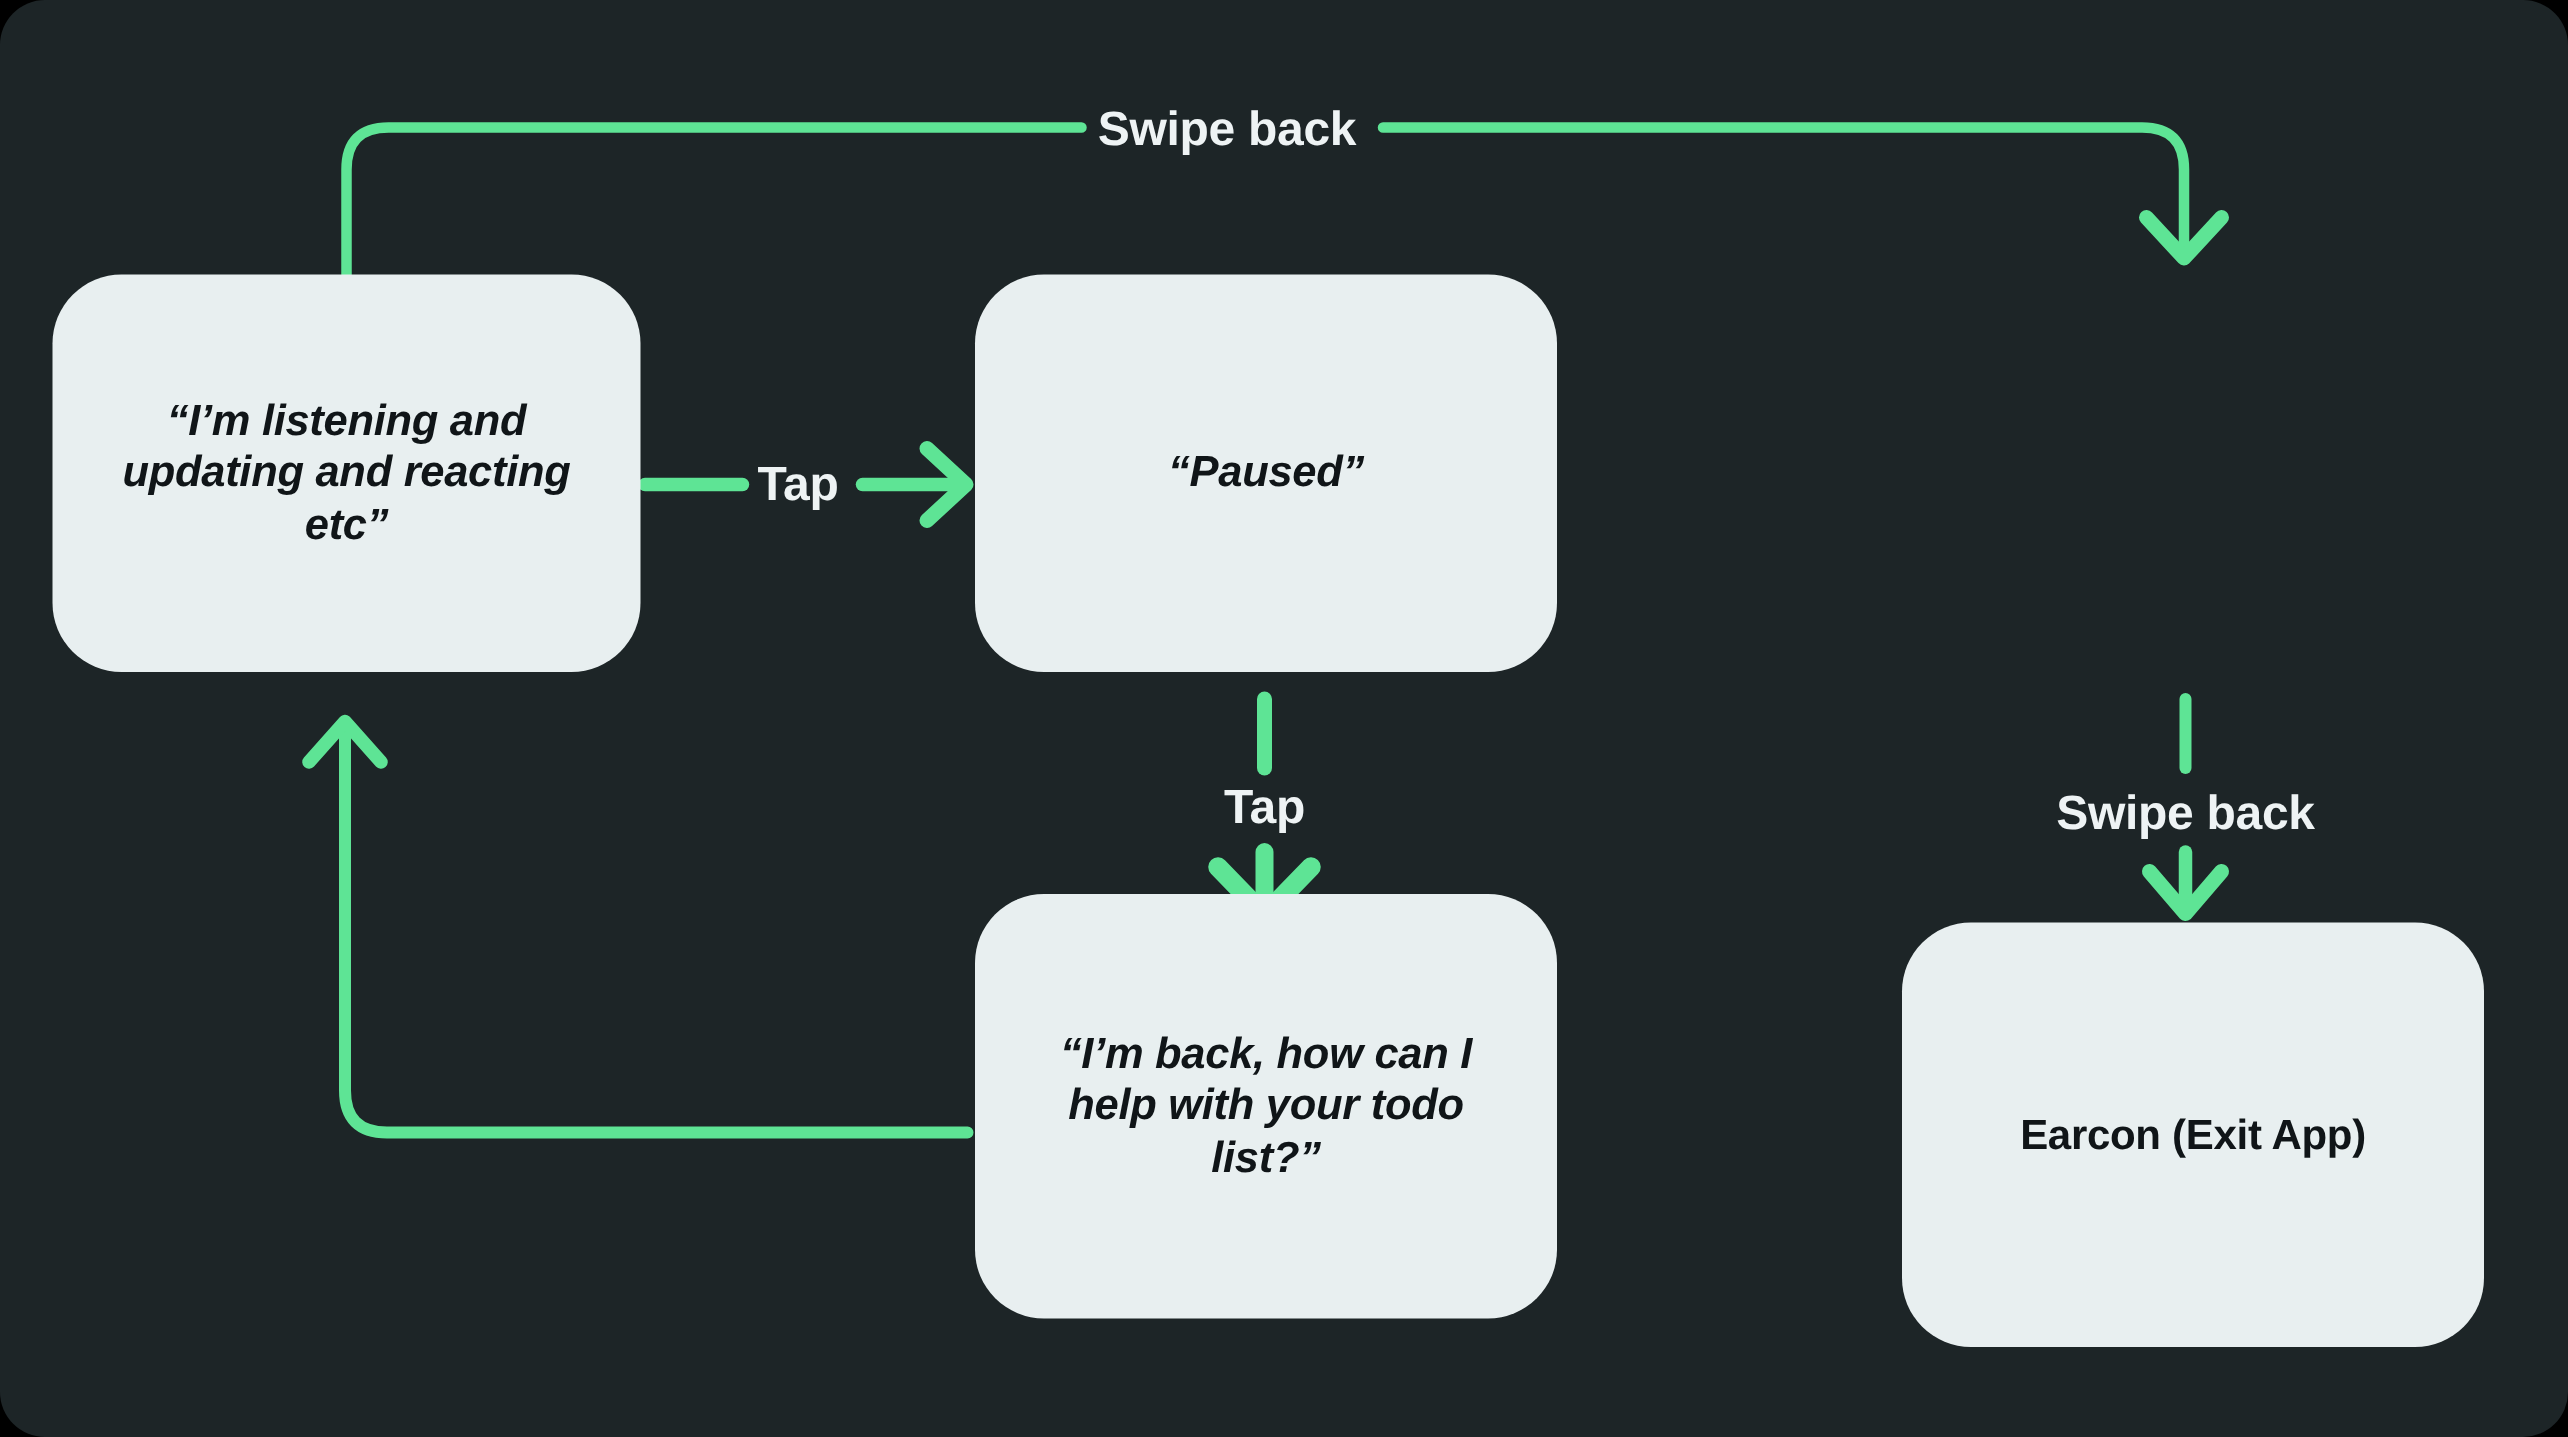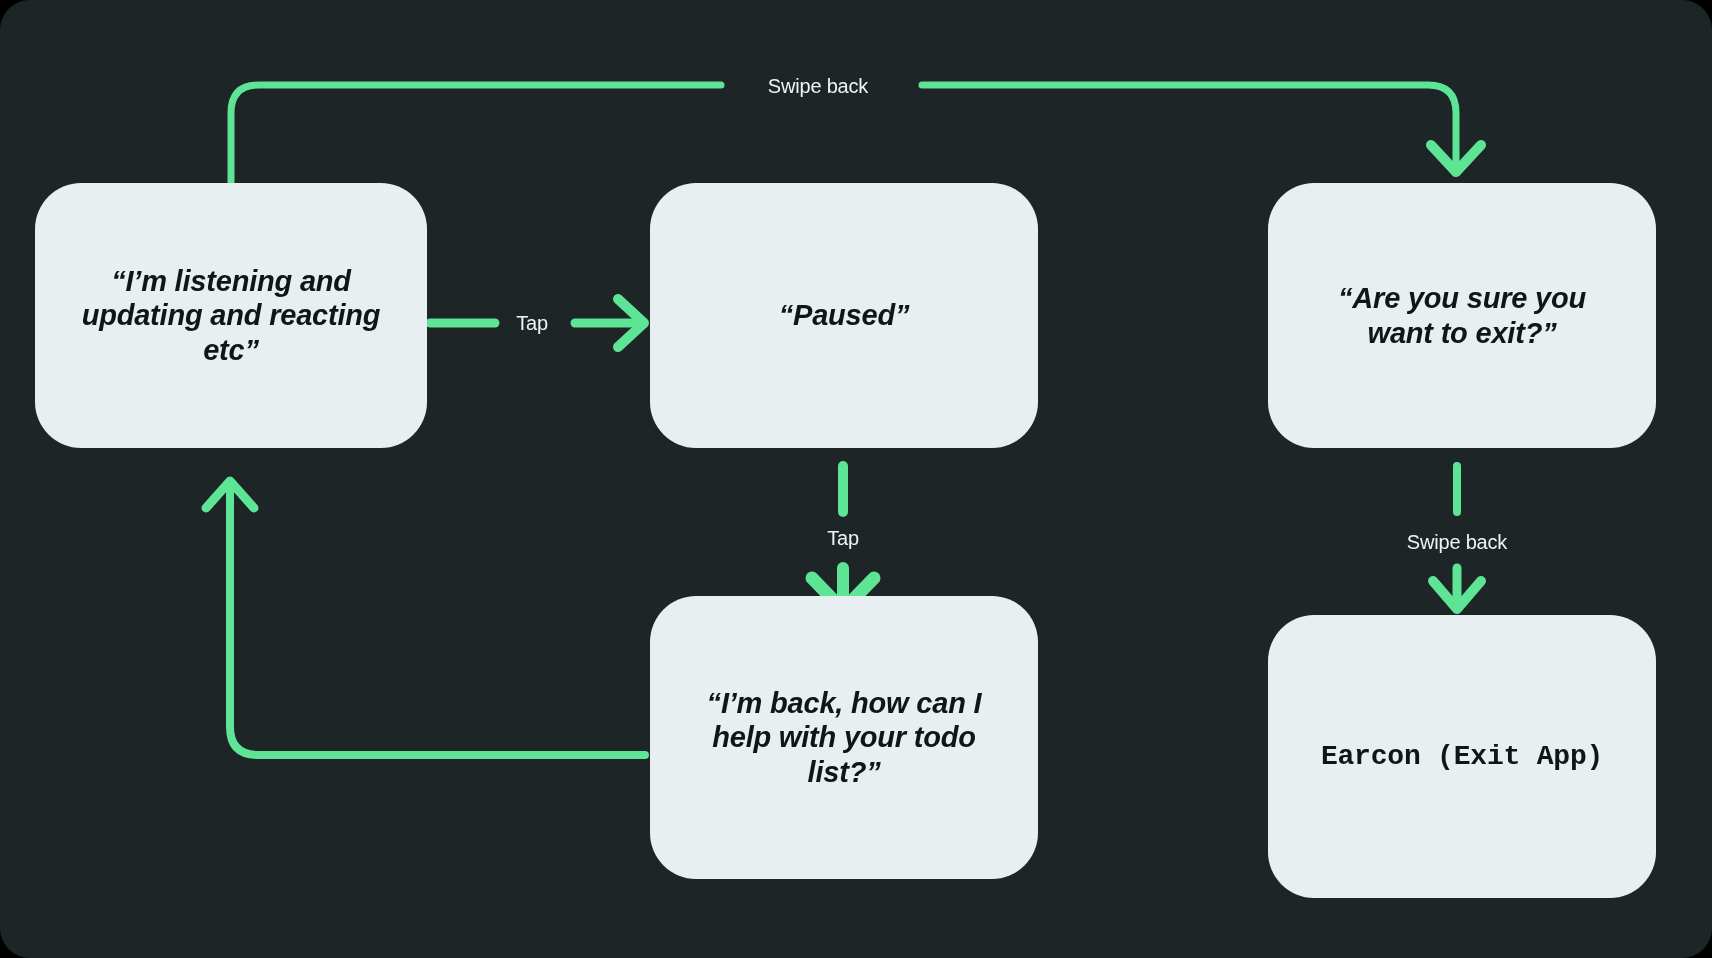--- a/index.html
+++ b/index.html
@@ -44,27 +44,26 @@
     font-size: 29px;
     line-height: 1.18;
     color: #101518;
     text-align: center;
     white-space: pre-line;
     letter-spacing: -0.2px;
   }
   .node-label.plain {
     font-style: normal;
     font-size: 28px;
-    font-family: Liberation Mono, monospace;
   }
   .edge-label {
     position: absolute;
     font-family: "Liberation Sans", sans-serif;
-    font-weight: normal;
-    font-size: 20px;
+    font-weight: bold;
+    font-size: 32px;
     color: #eef3f4;
     letter-spacing: -0.2px;
     white-space: nowrap;
     transform: translate(-50%, -50%);
     text-align: center;
   }
   
   #node-listening { left: 35px;   top: 183px; width: 392px; height: 265px; }
   #node-paused    { left: 650px;  top: 183px; width: 388px; height: 265px; }
   #node-confirm   { left: 1268px; top: 183px; width: 388px; height: 265px; }
@@ -116,24 +115,20 @@
   <div class="node" id="node-listening">
     <span class="node-label">“I’m listening and
 updating and reacting
 etc”</span>
   </div>
 
   <div class="node" id="node-paused">
     <span class="node-label">“Paused”</span>
   </div>
 
-  <div class="node" id="node-confirm">
-    <span class="node-label">“Are you sure you
-want to exit?”</span>
-  </div>
 
   <div class="node" id="node-back">
     <span class="node-label">“I’m back, how can I
 help with your todo
 list?”</span>
   </div>
 
   <div class="node" id="node-earcon">
     <span class="node-label plain">Earcon (Exit App)</span>
   </div>

